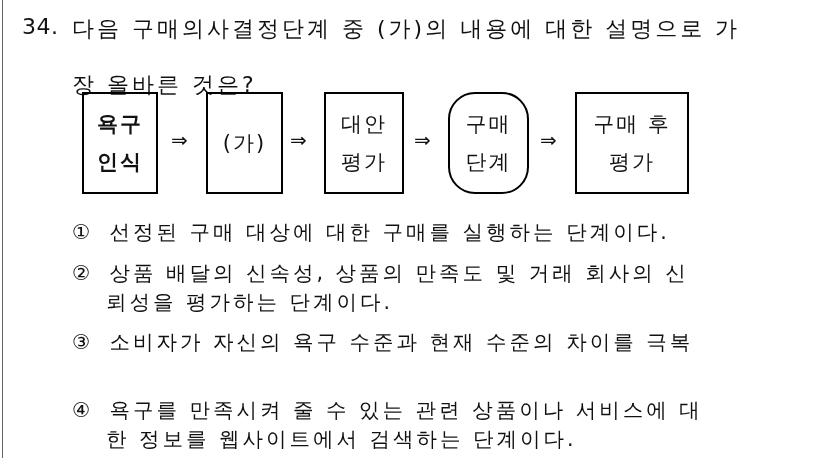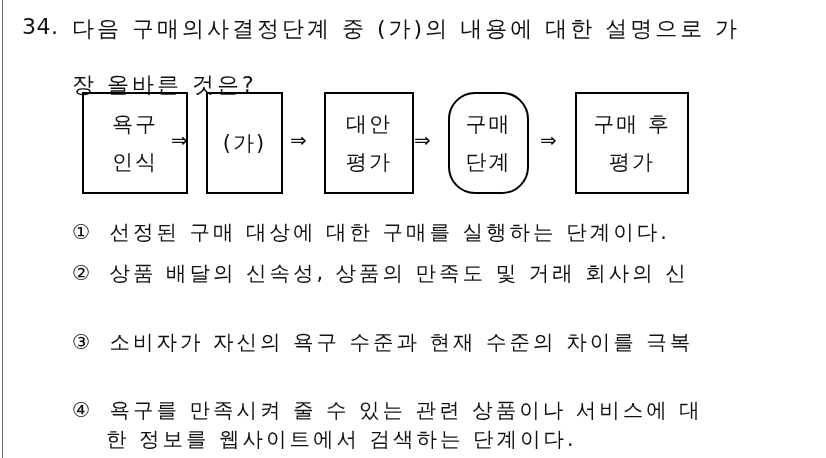--- a/index.html
+++ b/index.html
@@ -28,32 +28,32 @@
 </head>
 <body>
 
 <div class="left-rule"></div>
 
 <div class="q-num">34.</div>
 <div class="q-line q-line1">다음 구매의사결정단계 중 (가)의 내용에 대한 설명으로 가</div>
 <div class="q-line q-line2">장 올바른 것은?</div>
 
 <div>
-  <div class="flow-box" style="left:82px;width:106px;">
+  <div class="flow-box" style="left:82px;width:76px;font-weight:bold;">
     <span>욕구</span>
     <span>인식</span>
   </div>
   <span class="flow-arrow" style="left:171px;">⇒</span>
 
   <div class="flow-box" style="left:206px;width:77px;">
     <span>(가)</span>
   </div>
   <span class="flow-arrow" style="left:290px;">⇒</span>
 
-  <div class="flow-box" style="left:324px;width:90px;">
+  <div class="flow-box" style="left:324px;width:80px;">
     <span>대안</span>
     <span>평가</span>
   </div>
   <span class="flow-arrow" style="left:414px;">⇒</span>
 
   <div class="flow-box" style="left:448px;width:81px;border-radius:27px;">
     <span>구매</span>
     <span>단계</span>
   </div>
   <span class="flow-arrow" style="left:540px;">⇒</span>
@@ -65,20 +65,21 @@
 </div>
 
 <div class="opt" style="top:218px;">
   <span class="mark">①</span>
   <span>선정된 구매 대상에 대한 구매를 실행하는 단계이다.</span>
 </div>
 
 <div class="opt" style="top:259px;line-height:29px;">
   <span class="mark">②</span>
   <span>상품 배달의 신속성, 상품의 만족도 및 거래 회사의 신</span>
+  <span class="cont">뢰성을 평가하는 단계이다.</span>
 </div>
 
 <div class="opt" style="top:328px;line-height:29px;">
   <span class="mark">③</span>
   <span>소비자가 자신의 욕구 수준과 현재 수준의 차이를 극복</span>
 </div>
 
 <div class="opt" style="top:396px;line-height:29px;">
   <span class="mark">④</span>
   <span>욕구를 만족시켜 줄 수 있는 관련 상품이나 서비스에 대</span>

